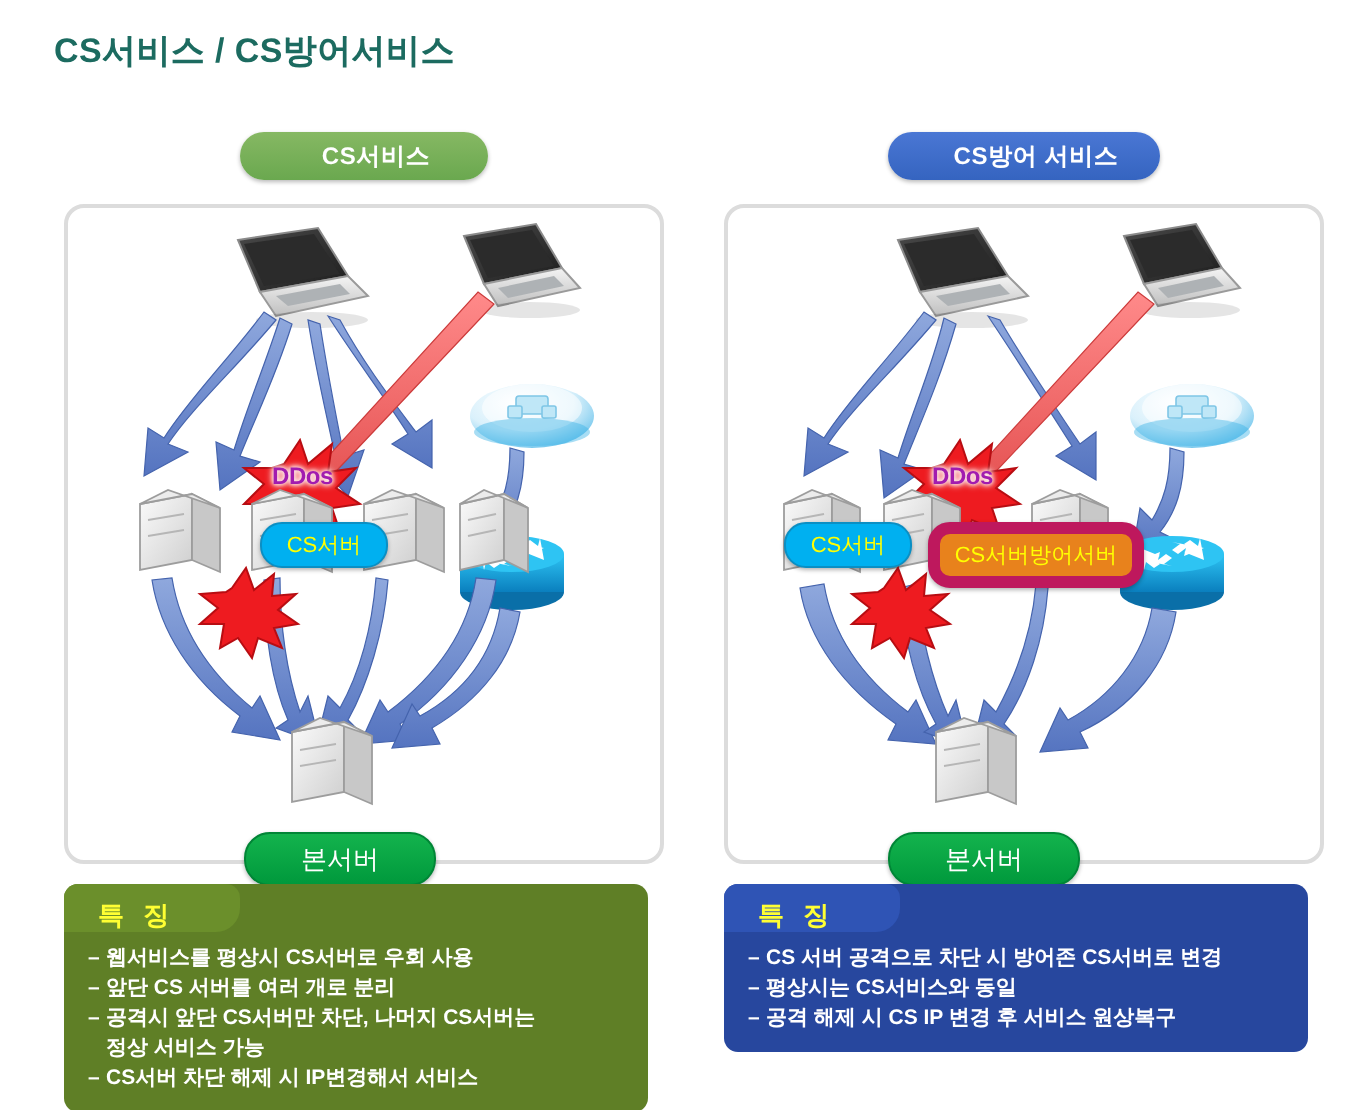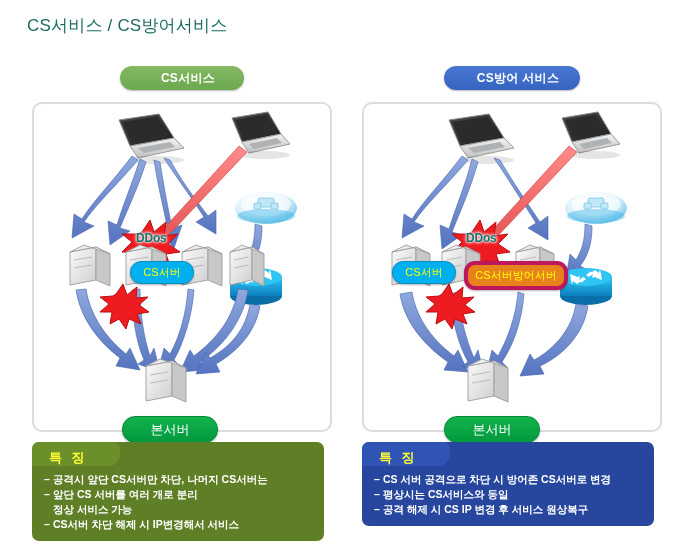--- a/index.html
+++ b/index.html
@@ -4,21 +4,21 @@
 <style>
   html,body{margin:0;padding:0;}
   body{
     width:680px;height:555px;
     background:#ffffff;
     font-family:"Liberation Sans","DejaVu Sans",sans-serif;
     overflow:hidden;position:relative;
   }
   .page-title{
     position:absolute;left:27px;top:14px;
-    font-size:17px;font-weight:normal;color:#1c6b60;
+    font-size:17px;font-weight:bold;color:#1c6b60;
     letter-spacing:.2px;white-space:nowrap;
   }
 
   
   .col{position:absolute;top:66px;width:300px;}
   .col-left{left:32px;}
   .col-right{left:362px;}
 
   
   .pill-head{
@@ -40,27 +40,27 @@
   .stage svg{position:absolute;left:0;top:0;}
 
   
   .nlabel{
     position:absolute;height:21px;border-radius:11px;
     display:flex;align-items:center;justify-content:center;
     font-size:11px;font-weight:normal;white-space:nowrap;
     box-shadow:0 1px 2px rgba(0,0,0,.3);
   }
   .lbl-cs{background:#00b0f0;color:#ffff00;border:1px solid #0a8fc4;}
-  .lbl-def{background:#e8821c;color:#ffff00;border:4px solid #be185d;}
+  .lbl-def{background:#e8821c;color:#ffff00;border:6px solid #be185d;}
   .lbl-main{
     background:linear-gradient(#13b34d,#00993c);color:#fff;
     border:1px solid #018536;height:25px;border-radius:13px;font-size:13px;
   }
   .ddos-text{
-    position:absolute;font-size:12px;font-weight:bold;color:#0f766e;
+    position:absolute;font-size:12px;font-weight:bold;color:#a21caf;
     letter-spacing:-.2px;text-shadow:0 0 2px #fff,0 0 3px #fff,0 0 4px #fff;
   }
 
   
   .feat{
     position:relative;margin-top:10px;width:292px;
     border-radius:7px;padding:6px 0 9px 0;box-sizing:border-box;
   }
   .feat-green{background:#5f7f26;}
   .feat-blue{background:#27479e;}
@@ -251,22 +251,23 @@
       <div class="nlabel lbl-cs" style="left:96px;top:157px;width:62px;">CS서버</div>
 
       <div class="nlabel lbl-main" style="left:88px;top:312px;width:94px;">본서버</div>
     </div>
   </div>
 
   <div class="feat feat-green">
     <div class="feat-tab tab-green"></div>
     <div class="feat-title">특 징</div>
     <ul class="feat-list">
+      <li><span class="dash">–</span><span>웹서비스를 평상시 CS서버로 우회 사용</span></li>
+      <li><span class="dash">–</span><span>앞단 CS 서버를 여러 개로 분리</span></li>
       <li><span class="dash">–</span><span>공격시 앞단 CS서버만 차단, 나머지 CS서버는</span></li>
-      <li><span class="dash">–</span><span>앞단 CS 서버를 여러 개로 분리</span></li>
       <li class="cont"><span>정상 서비스 가능</span></li>
       <li><span class="dash">–</span><span>CS서버 차단 해제 시 IP변경해서 서비스</span></li>
     </ul>
   </div>
 </div>
 
 <div class="col col-right">
 
   <div class="pill-head pill-blue">CS방어 서비스</div>
 

